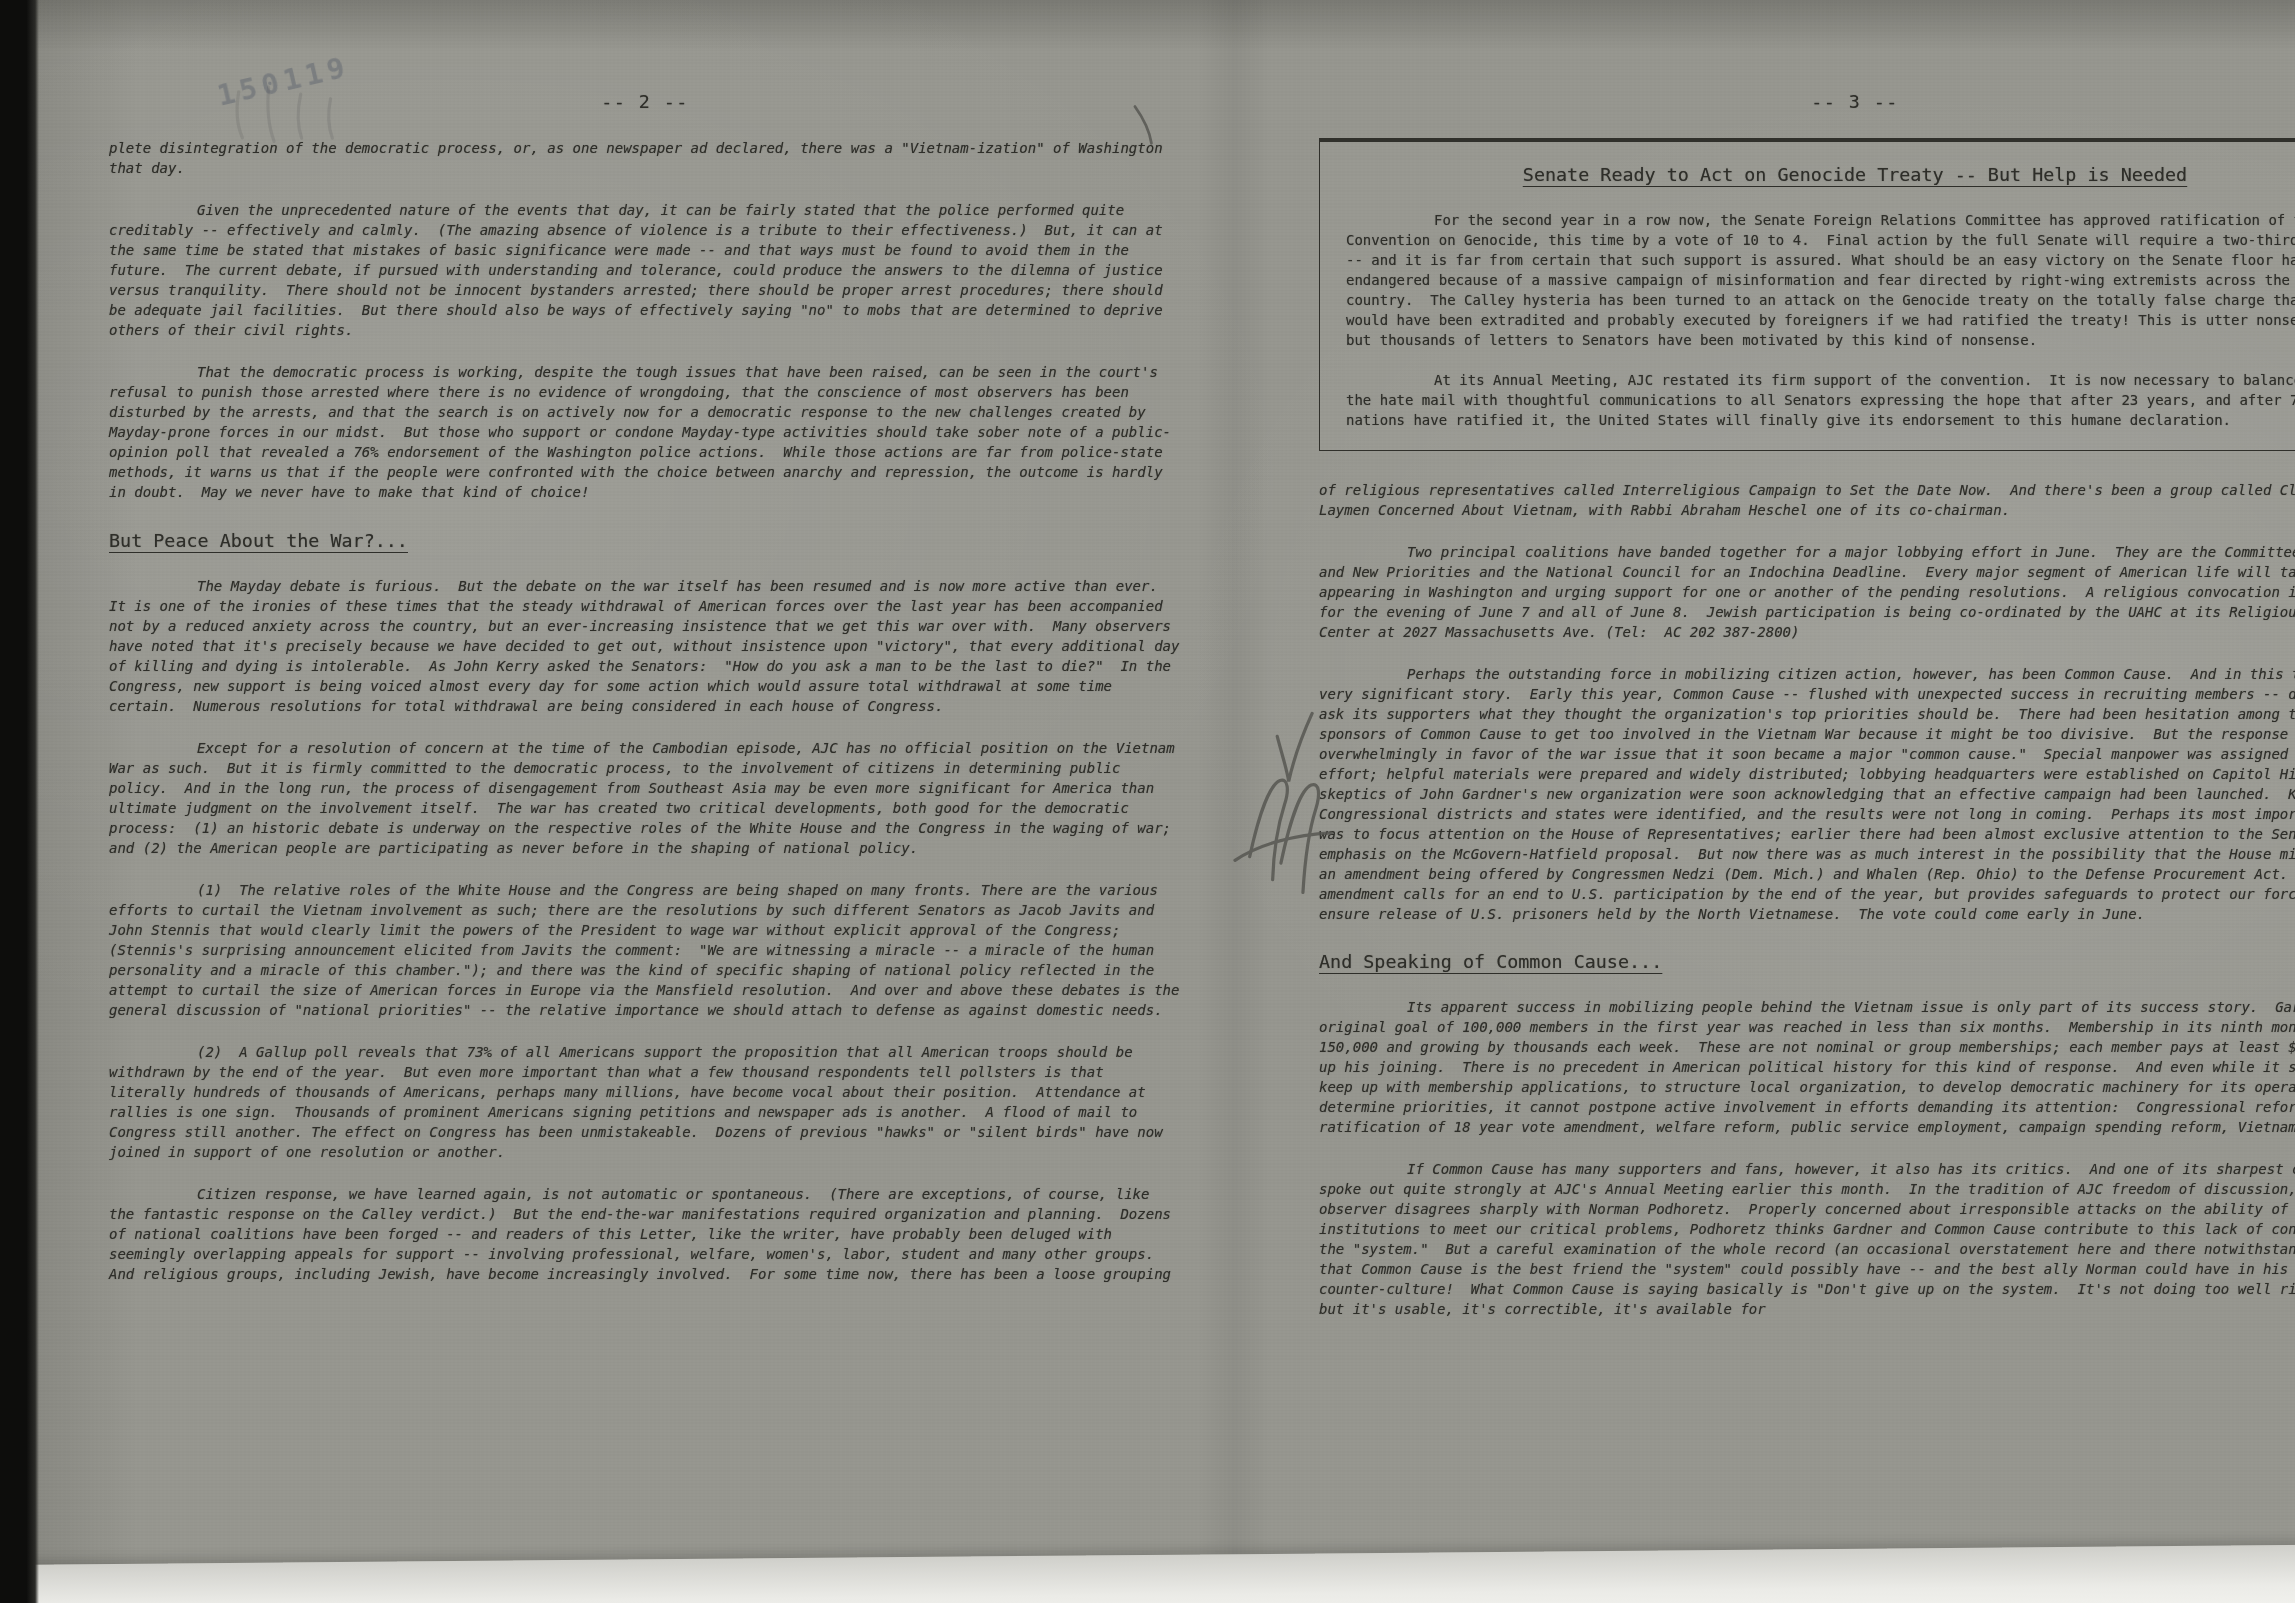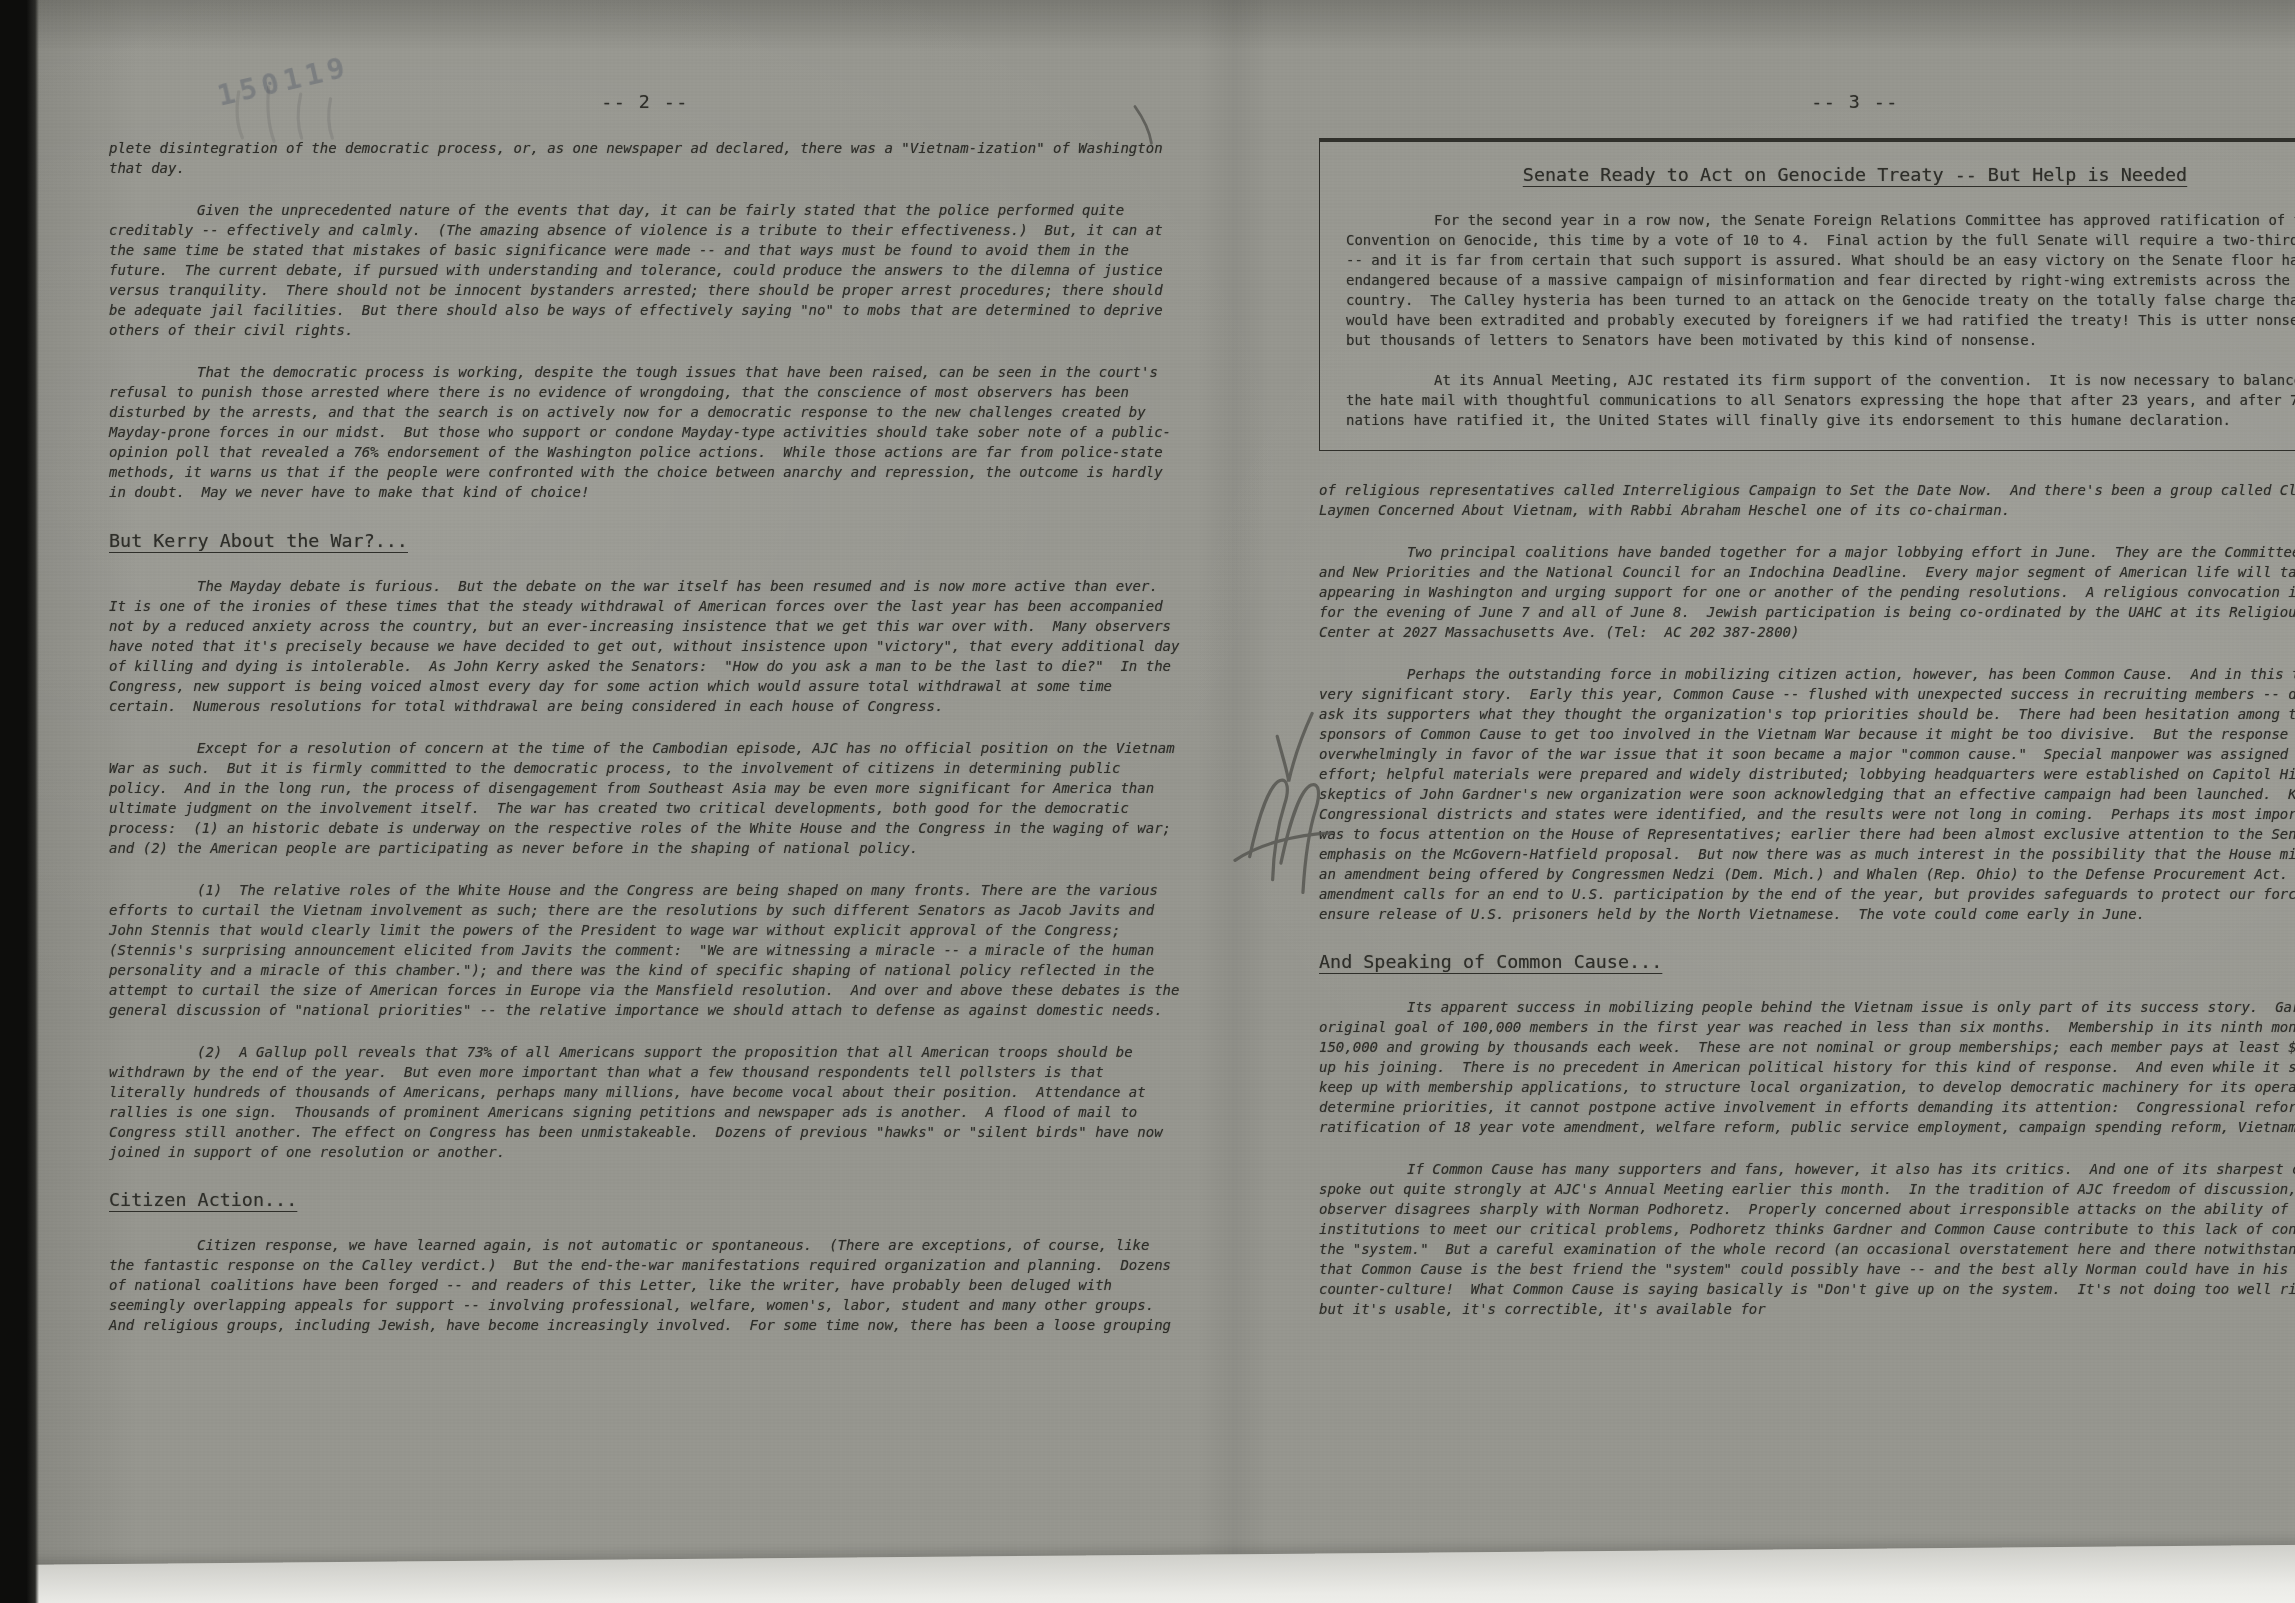--- a/index.html
+++ b/index.html
@@ -65,26 +65,25 @@
   <div class="grain"></div>
   <div class="fold"></div>
 
   <div class="stamp">150119</div>
 
   <div class="page page-left">
     <div class="page-num">-- 2 --</div>
     <p class="cont">plete disintegration of the democratic process, or, as one newspaper ad declared, there was a "Vietnam-ization" of Washington that day.</p>
     <p>Given the unprecedented nature of the events that day, it can be fairly stated that the police performed quite creditably -- effectively and calmly.  (The amazing absence of violence is a tribute to their effectiveness.)  But, it can at the same time be stated that mistakes of basic significance were made -- and that ways must be found to avoid them in the future.  The current debate, if pursued with understanding and tolerance, could produce the answers to the dilemna of justice versus tranquility.  There should not be innocent bystanders arrested; there should be proper arrest procedures; there should be adequate jail facilities.  But there should also be ways of effectively saying "no" to mobs that are determined to deprive others of their civil rights.</p>
     <p>That the democratic process is working, despite the tough issues that have been raised, can be seen in the court's refusal to punish those arrested where there is no evidence of wrongdoing, that the conscience of most observers has been disturbed by the arrests, and that the search is on actively now for a democratic response to the new challenges created by Mayday-prone forces in our midst.  But those who support or condone Mayday-type activities should take sober note of a public-opinion poll that revealed a 76% endorsement of the Washington police actions.  While those actions are far from police-state methods, it warns us that if the people were confronted with the choice between anarchy and repression, the outcome is hardly in doubt.  May we never have to make that kind of choice!</p>
-    <h3>But Kerry About the War?...</h3>
+    <h3>But Peace About the War?...</h3>
     <p>The Mayday debate is furious.  But the debate on the war itself has been resumed and is now more active than ever.  It is one of the ironies of these times that the steady withdrawal of American forces over the last year has been accompanied not by a reduced anxiety across the country, but an ever-increasing insistence that we get this war over with.  Many observers have noted that it's precisely because we have decided to get out, without insistence upon "victory", that every additional day of killing and dying is intolerable.  As John Kerry asked the Senators:  "How do you ask a man to be the last to die?"  In the Congress, new support is being voiced almost every day for some action which would assure total withdrawal at some time certain.  Numerous resolutions for total withdrawal are being considered in each house of Congress.</p>
     <p>Except for a resolution of concern at the time of the Cambodian episode, AJC has no official position on the Vietnam War as such.  But it is firmly committed to the democratic process, to the involvement of citizens in determining public policy.  And in the long run, the process of disengagement from Southeast Asia may be even more significant for America than ultimate judgment on the involvement itself.  The war has created two critical developments, both good for the democratic process:  (1) an historic debate is underway on the respective roles of the White House and the Congress in the waging of war; and (2) the American people are participating as never before in the shaping of national policy.</p>
     <p>(1)  The relative roles of the White House and the Congress are being shaped on many fronts. There are the various efforts to curtail the Vietnam involvement as such; there are the resolutions by such different Senators as Jacob Javits and John Stennis that would clearly limit the powers of the President to wage war without explicit approval of the Congress; (Stennis's surprising announcement elicited from Javits the comment:  "We are witnessing a miracle -- a miracle of the human personality and a miracle of this chamber."); and there was the kind of specific shaping of national policy reflected in the attempt to curtail the size of American forces in Europe via the Mansfield resolution.  And over and above these debates is the general discussion of "national priorities" -- the relative importance we should attach to defense as against domestic needs.</p>
     <p>(2)  A Gallup poll reveals that 73% of all Americans support the proposition that all American troops should be withdrawn by the end of the year.  But even more important than what a few thousand respondents tell pollsters is that literally hundreds of thousands of Americans, perhaps many millions, have become vocal about their position.  Attendance at rallies is one sign.  Thousands of prominent Americans signing petitions and newspaper ads is another.  A flood of mail to Congress still another. The effect on Congress has been unmistakeable.  Dozens of previous "hawks" or "silent birds" have now joined in support of one resolution or another.</p>
-    <h3>Citizen Action...</h3>
     <p>Citizen response, we have learned again, is not automatic or spontaneous.  (There are exceptions, of course, like the fantastic response on the Calley verdict.)  But the end-the-war manifestations required organization and planning.  Dozens of national coalitions have been forged -- and readers of this Letter, like the writer, have probably been deluged with seemingly overlapping appeals for support -- involving professional, welfare, women's, labor, student and many other groups.  And religious groups, including Jewish, have become increasingly involved.  For some time now, there has been a loose grouping</p>
   </div>
 
   <div class="page page-right">
     <div class="page-num">-- 3 --</div>
     <div class="notice-box">
       <div class="box-title">Senate Ready to Act on Genocide Treaty -- But Help is Needed</div>
       <p>For the second year in a row now, the Senate Foreign Relations Committee has approved ratification of the Convention on Genocide, this time by a vote of 10 to 4.  Final action by the full Senate will require a two-thirds vote -- and it is far from certain that such support is assured. What should be an easy victory on the Senate floor has been endangered because of a massive campaign of misinformation and fear directed by right-wing extremists across the country.  The Calley hysteria has been turned to an attack on the Genocide treaty on the totally false charge that he would have been extradited and probably executed by foreigners if we had ratified the treaty! This is utter nonsense, but thousands of letters to Senators have been motivated by this kind of nonsense.</p>
       <p>At its Annual Meeting, AJC restated its firm support of the convention.  It is now necessary to balance off the hate mail with thoughtful communications to all Senators expressing the hope that after 23 years, and after 75 other nations have ratified it, the United States will finally give its endorsement to this humane declaration.</p>
     </div>

